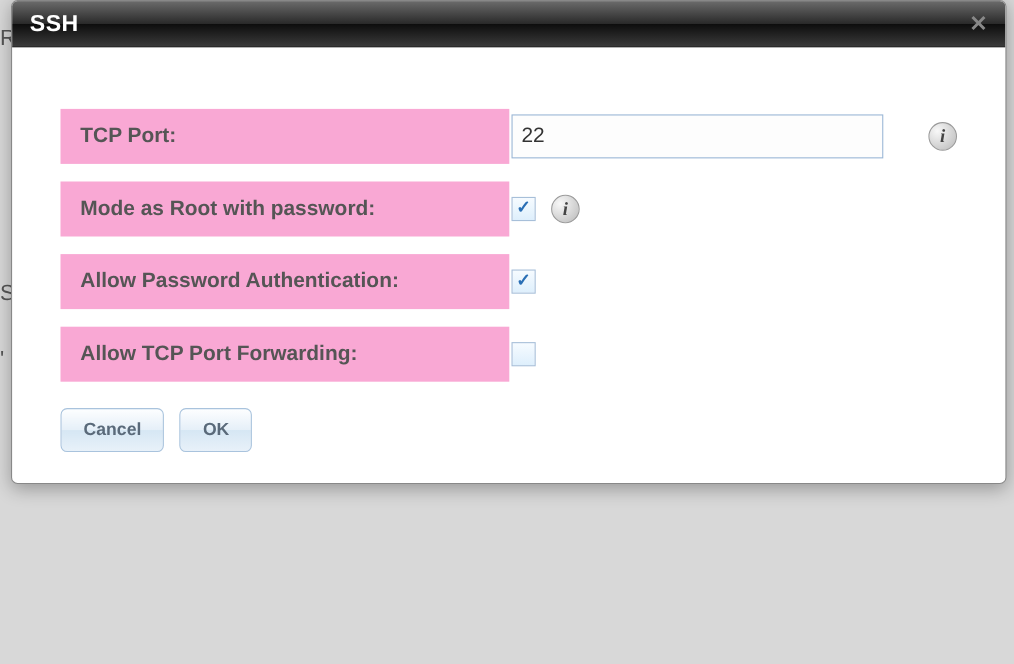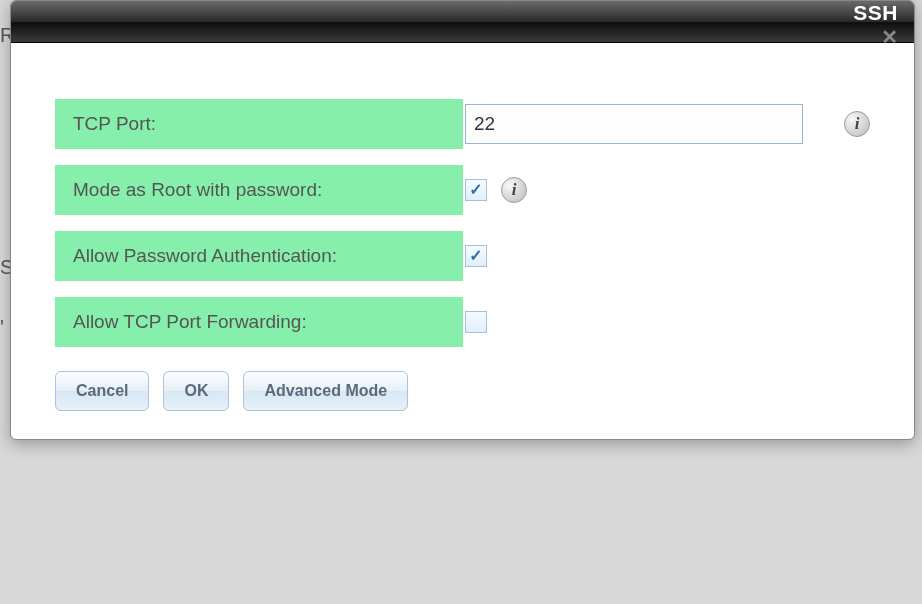--- a/index.html
+++ b/index.html
@@ -25,24 +25,23 @@
     background: #fff;
     border: 1px solid #888;
     border-radius: 6px;
     box-shadow: 0 4px 16px rgba(0,0,0,0.3);
     overflow: hidden;
   }
   .titlebar {
     height: 42px;
     background: linear-gradient(to bottom, #6b6b6b 0%, #2a2a2a 50%, #0d0d0d 51%, #3a3a3a 100%);
     display: flex;
-    align-items: flex-end;
+    align-items: center;
     padding: 0 16px;
     border-bottom: 1px solid #000;
-    flex-direction: column;
   }
   .titlebar-title {
     color: #fff;
     font-weight: bold;
     font-size: 21px;
     flex: 1;
     letter-spacing: 0.5px;
   }
   .close-x {
     color: #888;
@@ -53,23 +52,23 @@
   .dialog-body {
     padding: 56px 44px 28px 44px;
   }
   .form-row {
     display: flex;
     align-items: center;
     margin-bottom: 16px;
   }
   .label-cell {
     width: 408px;
-    background: #86efac;
+    background: #f9a8d4;
     padding: 14px 18px;
-    font-weight: normal;
+    font-weight: bold;
     font-size: 19px;
     color: #555;
   }
   .control-cell {
     display: flex;
     align-items: center;
     padding-left: 2px;
     flex: 1;
     position: relative;
   }
@@ -180,17 +179,16 @@
       <div class="label-cell">Allow TCP Port Forwarding:</div>
       <div class="control-cell">
         <span class="checkbox"></span>
       </div>
     </div>
 
 
     <div class="button-row">
       <button class="btn">Cancel</button>
       <button class="btn">OK</button>
-      <button class="btn">Advanced Mode</button>
     </div>
 
   </div>
 </div>
 
 </body></html>

